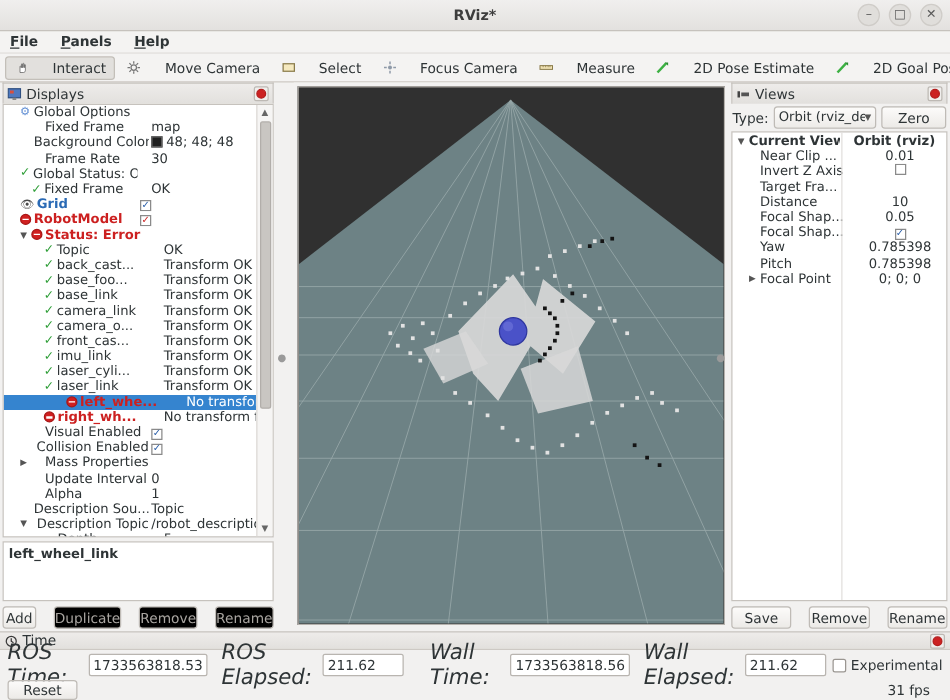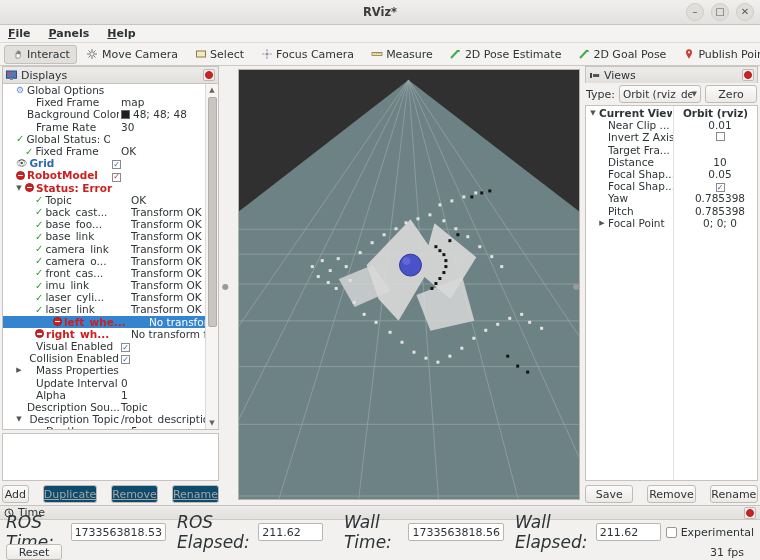--- a/index.html
+++ b/index.html
@@ -40,21 +40,21 @@
   .menuitem { font-size: 11px; padding: 0 2px; font-weight: bold; }
   .menuitem u { text-decoration: underline; }
 
   
   .toolbar {
     height: 23px; display: flex; align-items: center;
     background: #f4f3f2; border-bottom: 1px solid #cdc9c4;
     padding-left: 4px; gap: 2px;
   }
   .tbtn {
-    display: flex; align-items: center; gap: 3px;
+    display: flex; align-items: center; gap: 18px;
     height: 19px; padding: 0 6px; border-radius: 3px;
     border: 1px solid transparent; font-size: 11px; white-space: nowrap;
   }
   .tbtn.active { background: #e2e0dd; border-color: #c3bfb9; }
   .tbtn .ico { display: inline-flex; width: 13px; height: 13px; align-items: center; justify-content: center; }
   .tb-spacer { flex: 1; }
 
   
   .main { position: absolute; left: 0; top: 66px; width: 760px; height: 439px; }
 
@@ -115,21 +115,21 @@
     border: 1px solid #c6c2bd; padding: 3px 4px; font-size: 10.5px; line-height: 13px;
   }
   .statusbox .sb-title { font-weight: bold; }
   .btnrow { display: flex; gap: 14px; margin-top: 4px; }
   .btn {
     flex: 1; height: 18px; font-size: 11px;
     background: linear-gradient(180deg,#fcfbfa,#eceae7);
     border: 1px solid #bfbbb6; border-radius: 3px;
     display: flex; align-items: center; justify-content: center;
   }
-  .btn.disabled { color: #a9a5a1; background: #0c4a6e; text-decoration: underline; }
+  .btn.disabled { color: #a9a5a1; background: #000000; }
 
   
   .viewport {
     position: absolute; left: 235px; top: 0; width: 347px; height: 437px;
     background: #f2f1f0; padding: 3px 2px 3px 3px;
   }
   .vp-inner { width: 100%; height: 100%; border: 1px solid #b5b1ac; overflow: hidden; position: relative; background: #303030; }
   .splitter-v {
     position: absolute; left: 572px; top: 150px; width: 9px; height: 140px;
     display: flex; align-items: center; justify-content: center; color: #9a9a9a; font-size: 8px;
@@ -539,20 +539,21 @@
               <span class="tw-val"><span class="err-txt">5</span></span>
             </div>
           </div>
         <div class="vscroll">
           <div class="vs-up">▲</div>
           <div class="vs-thumb" style="top:13px;height:230px;"></div>
           <div class="vs-dn" style="position:absolute;bottom:0;left:0;right:0;">▼</div>
         </div>
       </div>
       <div class="statusbox">
+        <div class="sb-title">left_wheel_link</div>
       </div>
       <div class="btnrow" id="displays-buttons">
           <div class="btn">Add</div>
           <div class="btn disabled">Duplicate</div>
           <div class="btn disabled">Remove</div>
           <div class="btn disabled">Rename</div>
         </div>
     </div>
 
     <div class="splitter-l">●</div>

